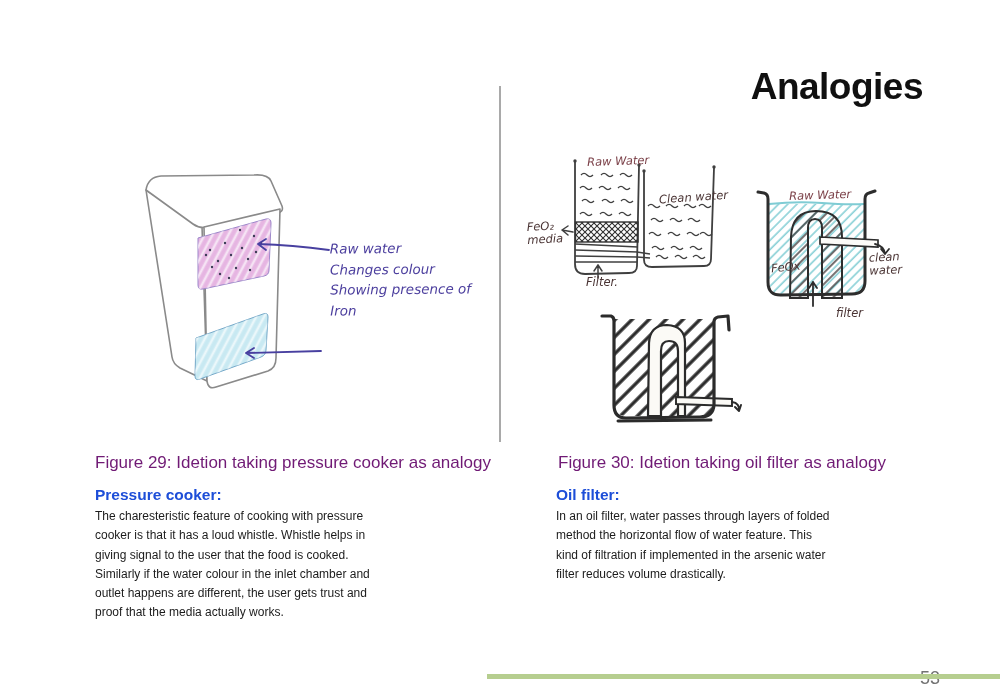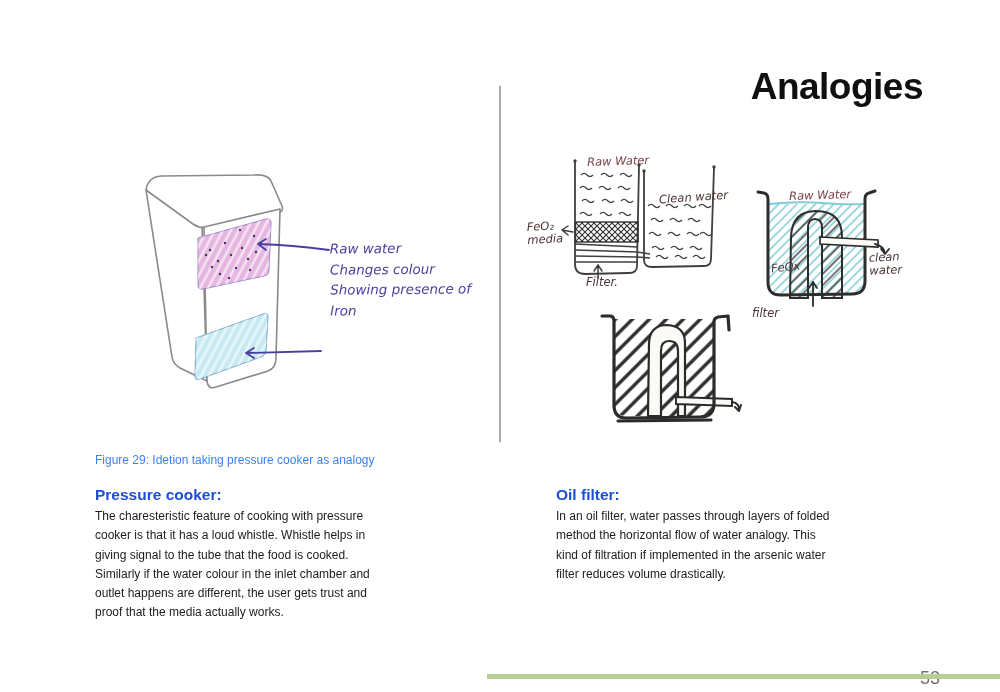--- a/index.html
+++ b/index.html
@@ -2,21 +2,21 @@
 <html><head>
 <meta charset="utf-8">
 <style>
   html,body{margin:0;padding:0;background:#ffffff;}
   .page{position:relative;width:1000px;height:692px;background:#ffffff;overflow:hidden;
         font-family:"Liberation Sans",sans-serif;outline:1px solid #efefef;margin:0 auto;}
   .abs{position:absolute;}
   .title{position:absolute;top:66px;right:77px;font-size:37px;font-weight:700;color:#101010;
          letter-spacing:-0.5px;margin:0;}
   .vdivider{position:absolute;left:499px;top:86px;width:2px;height:356px;background:#a9a9a9;}
-  .caption{position:absolute;font-size:12px;color:#3b82f6;}
+  .caption{position:absolute;font-size:17px;color:#701a75;}
   .heading{position:absolute;font-size:15.5px;font-weight:700;color:#1d4ed8;}
   .bodytext{position:absolute;font-size:12px;line-height:19.3px;color:#1b1b1b;width:400px;}
   .hw{position:absolute;font-family:"DejaVu Sans",sans-serif;font-style:italic;
       white-space:pre-line;}
   .hw-purple{color:#4c3f9e;font-size:13.5px;}
   .ann-raw{left:330px;top:238px;line-height:20.5px;transform:rotate(-0.5deg);}
   .ann-clean{left:327px;top:337px;line-height:23.5px;transform:rotate(-0.5deg);}
   .lbl{position:absolute;font-family:"DejaVu Sans",sans-serif;font-style:italic;
        font-size:11.5px;line-height:12.5px;color:#4a3434;white-space:pre-line;}
   .maroon{color:#7b4048;}
@@ -175,38 +175,39 @@
 
   <span class="lbl maroon" style="left:587px;top:155px;transform:rotate(-2deg)">Raw Water</span>
   <span class="lbl" style="left:659px;top:191px;transform:rotate(-4deg)">Clean water</span>
   <span class="lbl" style="left:527px;top:220px;transform:rotate(-3deg)">FeO₂
 media</span>
   <span class="lbl" style="left:586px;top:276px">Filter.</span>
   <span class="lbl maroon" style="left:789px;top:189px;transform:rotate(-2deg)">Raw Water</span>
   <span class="lbl" style="left:869px;top:251px;transform:rotate(-3deg)">clean
 water</span>
   <span class="lbl" style="left:771px;top:261px;transform:rotate(-6deg)">FeOx</span>
-  <span class="lbl" style="left:752px;top:307px">filter</span>
+  <span class="lbl" style="left:836px;top:307px">filter</span>
 
   <div class="caption" style="left:95px;top:453px">Figure 29: Idetion taking pressure cooker as analogy</div>
+  <div class="caption" style="left:558px;top:453px">Figure 30: Idetion taking oil filter as analogy</div>
 
   <div class="heading" style="left:95px;top:486px">Pressure cooker:</div>
   <div class="bodytext" style="left:95px;top:507px">
     <div>The charesteristic feature of cooking with pressure</div>
     <div>cooker is that it has a loud whistle. Whistle helps in</div>
-    <div>giving signal to the tube that the food is cooked.</div>
+    <div>giving signal to the user that the food is cooked.</div>
     <div>Similarly  if the water colour in the inlet chamber and</div>
     <div>outlet happens are different, the user gets trust and</div>
     <div>proof that the media actually works.</div>
   </div>
 
   <div class="heading" style="left:556px;top:486px">Oil filter:</div>
   <div class="bodytext" style="left:556px;top:507px">
     <div>In an oil filter, water passes through layers of folded</div>
-    <div>method the horizontal flow of water analogy. This</div>
+    <div>method the horizontal flow of water feature. This</div>
     <div>kind of filtration if implemented in the arsenic water</div>
     <div>filter reduces volume drastically.</div>
   </div>
 
   <div class="pagenum">53</div>
   <div class="greenrule"></div>
 
 </div>
 
 </body></html>

